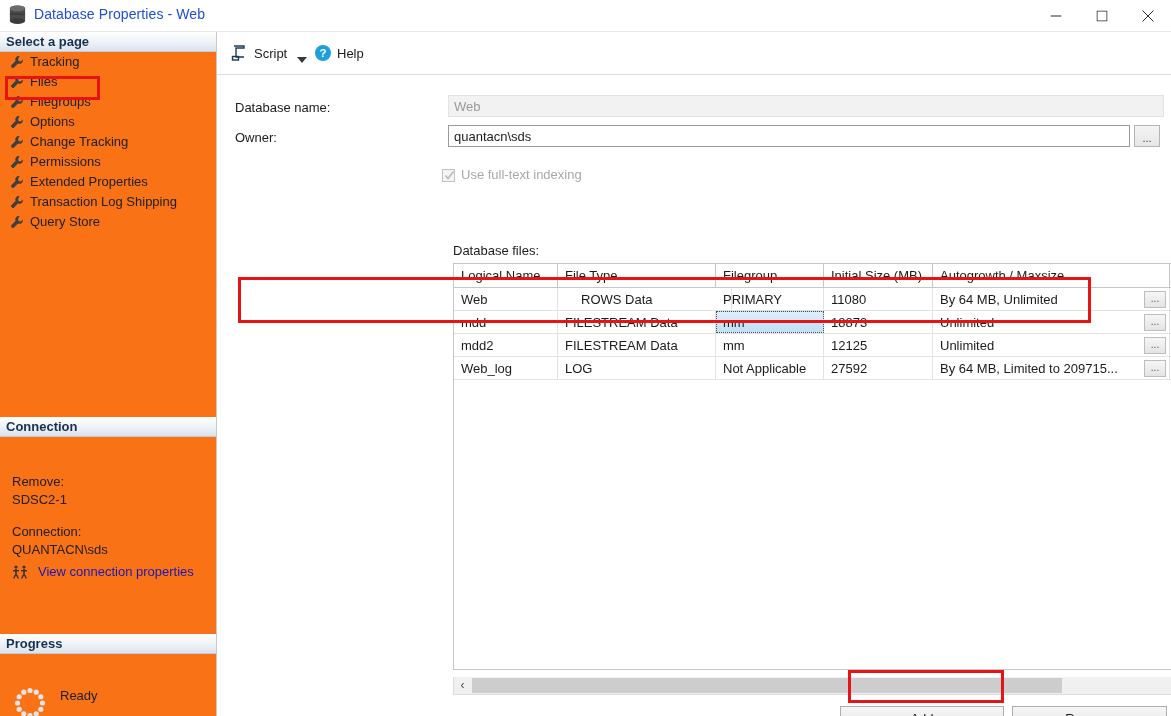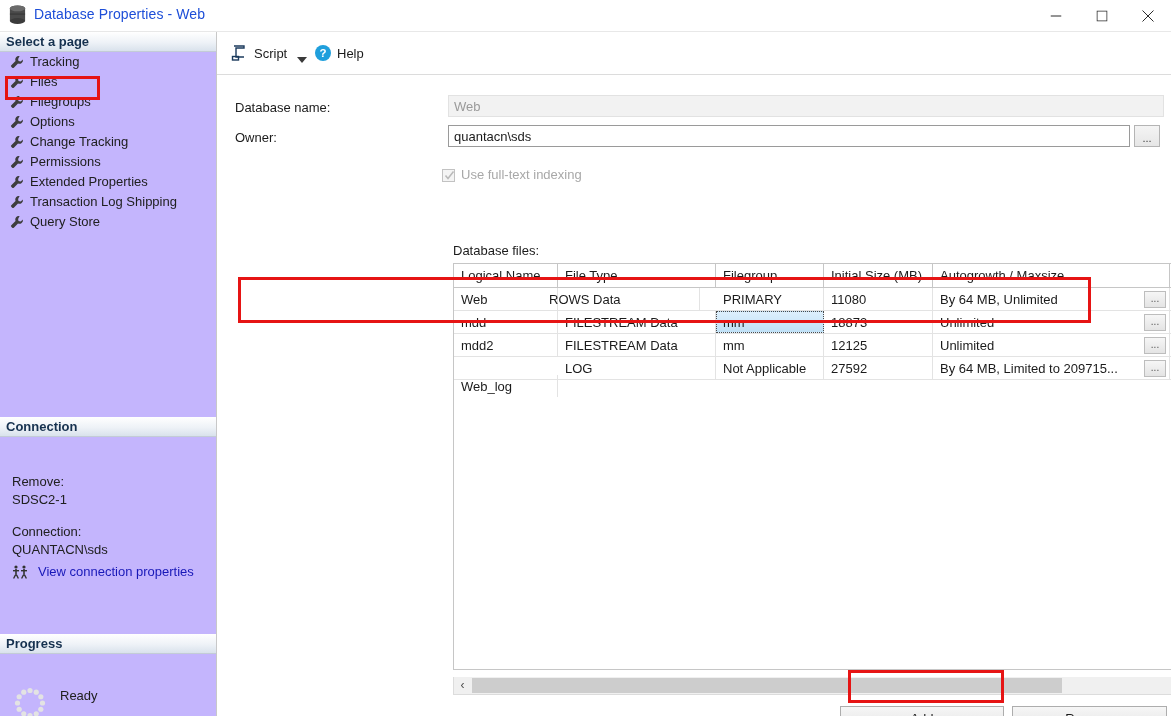--- a/index.html
+++ b/index.html
@@ -15,21 +15,21 @@
   .titlebar{position:absolute;left:0;top:0;width:1171px;height:31px;background:#fff;
             border-bottom:1px solid #e8e8e8;}
   .tb-icon{position:absolute;left:8px;top:5px;width:19px;height:20px;}
   .tb-title{position:absolute;left:34px;top:6px;font-size:14px;color:#1d4ed8;
             letter-spacing:.1px;white-space:nowrap;}
   .winbtn{position:absolute;top:0;width:46px;height:31px;cursor:default;}
   .winbtn svg{position:absolute;left:50%;top:50%;transform:translate(-50%,-50%);}
   #btn-min{right:92px;} #btn-max{right:46px;} #btn-close{right:0;}
 
   
-  .leftpanel{position:absolute;left:0;top:32px;width:216px;height:684px;background:#c4b5fd;
+  .leftpanel{position:absolute;left:0;top:32px;width:216px;height:684px;background:#f97316;
              border-right:1px solid #c8c8c8;}
   .sect-head{position:relative;height:19px;
              background:linear-gradient(to bottom,#ffffff 0%,#eef2f7 55%,#d9e2ec 100%);
              border-bottom:1px solid #c3ccd6;}
   .sect-head span{position:absolute;left:6px;top:2px;font-size:13px;font-weight:bold;color:#16314f;}
   #select-page-head{position:absolute;left:0;top:0;width:216px;}
   .pagelist{position:absolute;left:0;top:20px;width:216px;}
   .pageitem{position:relative;height:20px;cursor:default;}
   .pageitem .wrench{position:absolute;left:10px;top:3px;width:14px;height:14px;}
   .pageitem .lbl{position:absolute;left:30px;top:2px;font-size:13px;color:#202020;white-space:nowrap;}
@@ -325,21 +325,21 @@
           </div>
           <div class="gcell" style="left: 479px; width: 237px;">
             <span>Autogrowth / Maxsize</span>
           </div>
           <div class="gcell" style="left: 716px; width: 210px; border-right: none;"></div>
         </div>
         <div class="grow" style="top: 24px;">
           <div class="gcell" style="left: 0px; width: 104px;">
             <span>Web</span>
           </div>
-          <div class="gcell" style="left: 88px; width: 158px;">
+          <div class="gcell" style="left: 120px; width: 158px;">
             <span>ROWS Data</span>
           </div>
           <div class="gcell" style="left: 262px; width: 108px;">
             <span>PRIMARY</span>
           </div>
           <div class="gcell" style="left: 370px; width: 109px;">
             <span>11080</span>
           </div>
           <div class="gcell" style="left: 479px; width: 237px;">
             <span>By 64 MB, Unlimited</span>
@@ -379,21 +379,21 @@
           <div class="gcell" style="left: 370px; width: 109px;">
             <span>12125</span>
           </div>
           <div class="gcell" style="left: 479px; width: 237px;">
             <span>Unlimited</span>
           </div>
           <div class="cellbtn" style="left: 690px;">...</div>
           <div class="gcell" style="left: 716px; width: 210px; border-right: none;"></div>
         </div>
         <div class="grow" style="top: 93px;">
-          <div class="gcell" style="left: 0px; width: 104px; margin-top: 18px;">
+          <div class="gcell" style="left: 0px; width: 104px;">
             <span>Web_log</span>
           </div>
           <div class="gcell" style="left: 104px; width: 158px;">
             <span>LOG</span>
           </div>
           <div class="gcell" style="left: 262px; width: 108px;">
             <span>Not Applicable</span>
           </div>
           <div class="gcell" style="left: 370px; width: 109px;">
             <span>27592</span>

